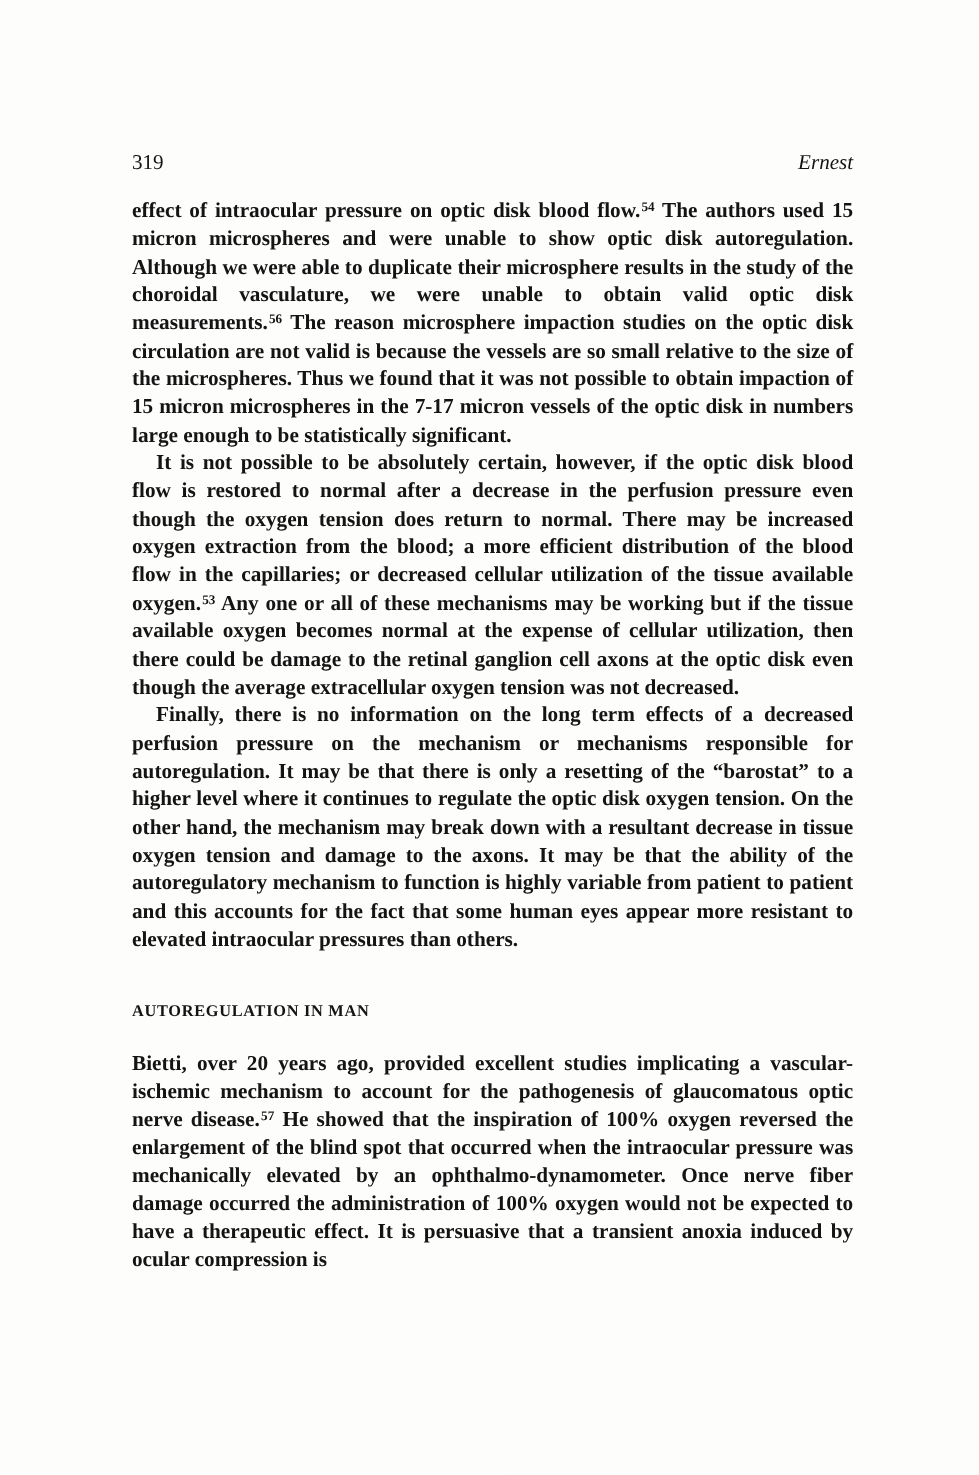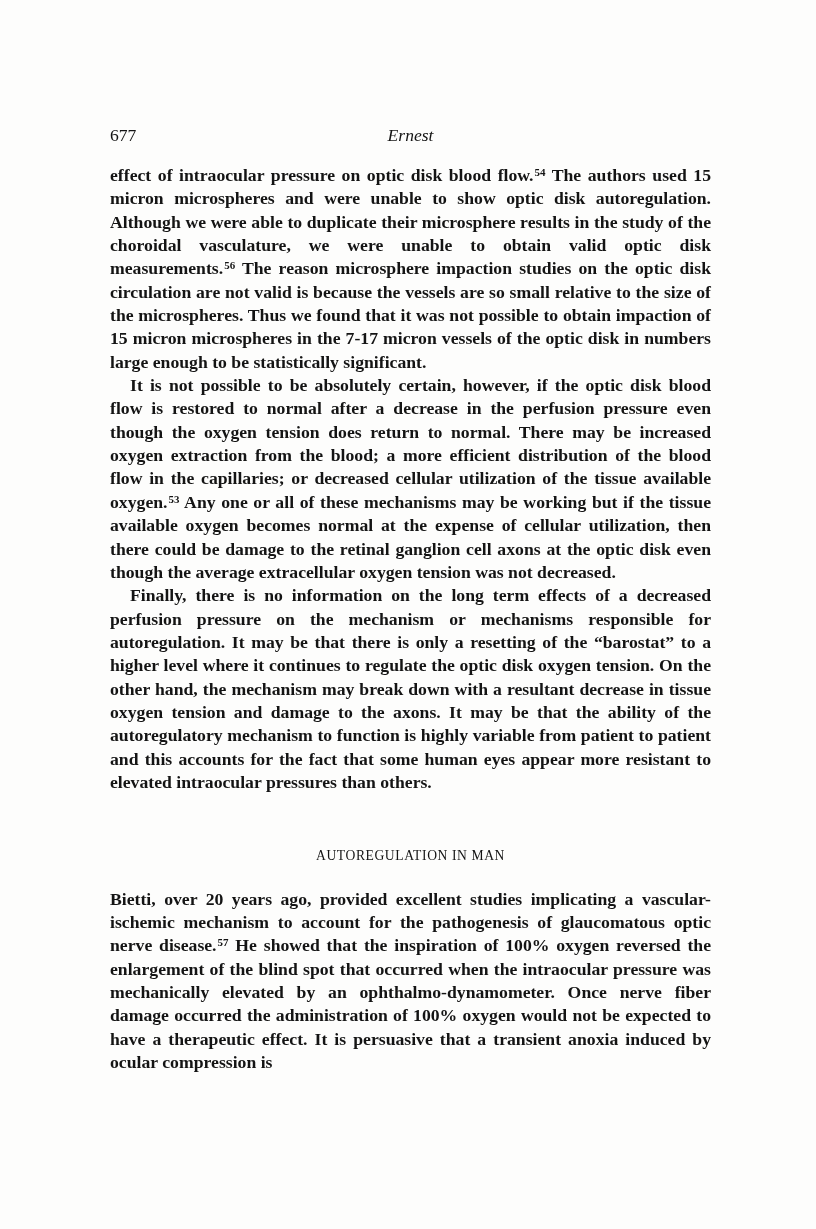--- a/index.html
+++ b/index.html
@@ -27,21 +27,21 @@
   .page-number {
     position: absolute;
     left: 0;
     top: 0;
   }
   .running-head {
     position: absolute;
     left: 0;
     right: 0;
     top: 0;
-    text-align: center;
+    text-align: right;
     font-style: italic;
   }
   .page-body {
     position: absolute;
     top: 164px;
     left: 110px;
     width: 601px;
     font-size: 17.7px;
     line-height: 23.35px;
     text-align: justify;
@@ -50,42 +50,42 @@
   p.paragraph {
     margin: 0;
     padding: 0;
     text-indent: 0;
     font-weight: bold;
   }
   p.paragraph.indent {
     text-indent: 20px;
   }
   .section-heading {
-    text-align: center;
     font-size: 13.6px;
     letter-spacing: 0.6px;
-    margin-top: 50px;
+    margin-top: 37px;
     margin-bottom: 20px;
     text-indent: 0;
+    font-weight: bold;
   }
   sup.ref {
     font-size: 0.62em;
     line-height: 0;
     vertical-align: baseline;
     position: relative;
     top: -0.45em;
     padding-left: 1px;
   }
 </style>
 </head>
 <body>
 
 <div class="page">
   <div class="page-header">
-    <span class="page-number">677</span>
+    <span class="page-number">319</span>
     <span class="running-head">Ernest</span>
   </div>
   <div class="page-body" id="page-body">
       <p class="paragraph">effect of intraocular pressure on optic disk blood flow.<sup class="ref">54</sup> The authors used 15 micron microspheres and were unable to show optic disk autoregulation. Although we were able to duplicate their microsphere results in the study of the choroidal vasculature, we were unable to obtain valid optic disk measurements.<sup class="ref">56</sup> The reason microsphere impaction studies on the optic disk circulation are not valid is because the vessels are so small relative to the size of the microspheres. Thus we found that it was not possible to obtain impaction of 15 micron microspheres in the 7-17 micron vessels of the optic disk in numbers large enough to be statistically significant.</p>
       <p class="paragraph indent">It is not possible to be absolutely certain, however, if the optic disk blood flow is restored to normal after a decrease in the perfusion pressure even though the oxygen tension does return to normal. There may be increased oxygen extraction from the blood; a more efficient distribution of the blood flow in the capillaries; or decreased cellular utilization of the tissue available oxygen.<sup class="ref">53</sup> Any one or all of these mechanisms may be working but if the tissue available oxygen becomes normal at the expense of cellular utilization, then there could be damage to the retinal ganglion cell axons at the optic disk even though the average extracellular oxygen tension was not decreased.</p>
       <p class="paragraph indent">Finally, there is no information on the long term effects of a decreased perfusion pressure on the mechanism or mechanisms responsible for autoregulation. It may be that there is only a resetting of the “barostat” to a higher level where it continues to regulate the optic disk oxygen tension. On the other hand, the mechanism may break down with a resultant decrease in tissue oxygen tension and damage to the axons. It may be that the ability of the autoregulatory mechanism to function is highly variable from patient to patient and this accounts for the fact that some human eyes appear more resistant to elevated intraocular pressures than others.</p>
       <div class="section-heading">AUTOREGULATION IN MAN</div>
       <p class="paragraph">Bietti, over 20 years ago, provided excellent studies implicating a vascular-ischemic mechanism to account for the pathogenesis of glaucomatous optic nerve disease.<sup class="ref">57</sup> He showed that the inspiration of 100% oxygen reversed the enlargement of the blind spot that occurred when the intraocular pressure was mechanically elevated by an ophthalmo-dynamometer. Once nerve fiber damage occurred the administration of 100% oxygen would not be expected to have a therapeutic effect. It is persuasive that a transient anoxia induced by ocular compression is</p>
     </div>
 </div>

